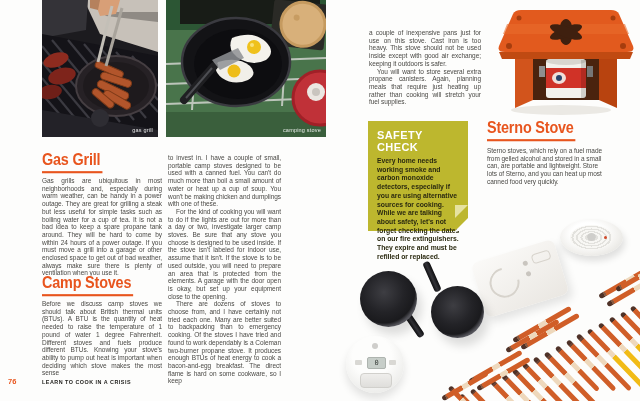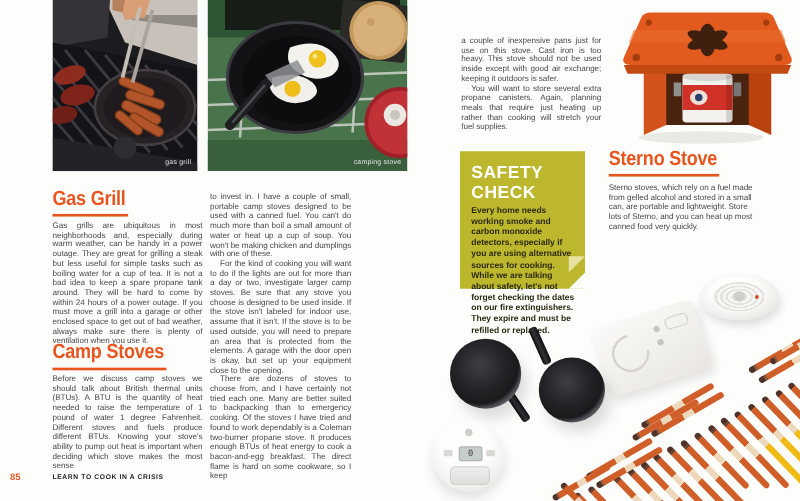--- a/index.html
+++ b/index.html
@@ -15,21 +15,21 @@
   
   .col{position:absolute;font-size:6.5px;line-height:7.7px;text-align:justify;color:#4a4945;letter-spacing:-.05px;}
   .col p{margin:0;}
   .col p.ind{text-indent:8px;}
   
   .pageno{position:absolute;left:8px;top:377px;font-size:7.5px;font-weight:700;color:#E8551E;}
   .running{position:absolute;left:42px;top:379px;font-size:5.4px;font-weight:700;color:#1e1d1a;letter-spacing:.5px;}
   
   #safety{position:absolute;left:368px;top:121px;width:100px;height:110px;background:#BDB72E;
           box-sizing:border-box;padding:8px 8px 6px 9px;}
-  #safety .t{font-size:14px;font-weight:700;color:#ffffff;letter-spacing:.4px;margin:0 0 4px 0;}
+  #safety .t{font-size:11px;font-weight:700;color:#ffffff;letter-spacing:.4px;margin:0 0 4px 0;}
   #safety .b{font-size:6.8px;font-weight:700;line-height:8.7px;color:#2b2a10;text-align:left;margin:0;}
   .fold-cut{position:absolute;right:0;bottom:0;width:0;height:0;border-left:13px solid transparent;border-bottom:13px solid #fdfdfc;}
   .fold{position:absolute;right:0;bottom:0;width:0;height:0;border-right:13px solid transparent;border-top:13px solid #e6e2a0;transform:translate(0,-13px);}
   
   .pan{position:absolute;border-radius:50%;
        background:radial-gradient(circle at 42% 38%, #3e3e43 0%, #232327 42%, #1a1a1d 64%, #4b4b51 71%, #63636a 77%, #2c2c30 84%, #202023 100%);
        box-shadow:5px 8px 10px rgba(0,0,0,.13);}
   .handle{position:absolute;width:7px;border-radius:3px;transform-origin:50% 0;
           background:linear-gradient(90deg,#0f0f11,#333338 45%,#0f0f11);}
   
@@ -156,21 +156,21 @@
   <div class="col" style="left:42px;top:300px;width:120px;">
     <p>Before we discuss camp stoves we should talk about British thermal units (BTUs). A BTU is the quantity of heat needed to raise the temperature of 1 pound of water 1 degree Fahrenheit. Different stoves and fuels produce different BTUs. Knowing your stove's ability to pump out heat is important when deciding which stove makes the most sense</p>
   </div>
 
   <div class="col" style="left:168px;top:154px;width:113px;">
     <p>to invest in. I have a couple of small, portable camp stoves designed to be used with a canned fuel. You can't do much more than boil a small amount of water or heat up a cup of soup. You won't be making chicken and dumplings with one of these.</p>
     <p class="ind">For the kind of cooking you will want to do if the lights are out for more than a day or two, investigate larger camp stoves. Be sure that any stove you choose is designed to be used inside. If the stove isn't labeled for indoor use, assume that it isn't. If the stove is to be used outside, you will need to prepare an area that is protected from the elements. A garage with the door open is okay, but set up your equipment close to the opening.</p>
     <p class="ind">There are dozens of stoves to choose from, and I have certainly not tried each one. Many are better suited to backpacking than to emergency cooking. Of the stoves I have tried and found to work dependably is a Coleman two-burner propane stove. It produces enough BTUs of heat energy to cook a bacon-and-egg breakfast. The direct flame is hard on some cookware, so I keep</p>
   </div>
 
-  <div class="pageno">85</div>
+  <div class="pageno">76</div>
   <div class="running">LEARN TO COOK IN A CRISIS</div>
 
   <div class="col" style="left:369px;top:29px;width:112px;">
     <p>a couple of inexpensive pans just for use on this stove. Cast iron is too heavy. This stove should not be used inside except with good air exchange; keeping it outdoors is safer.</p>
     <p class="ind">You will want to store several extra propane canisters. Again, planning meals that require just heating up rather than cooking will stretch your fuel supplies.</p>
   </div>
 
   <div class="photo" style="left:497px;top:2px;width:138px;height:116px;">
     <svg width="138" height="116" viewBox="0 0 138 116">
       <ellipse cx="64" cy="108" rx="50" ry="5" fill="#ebe9e4"></ellipse>

